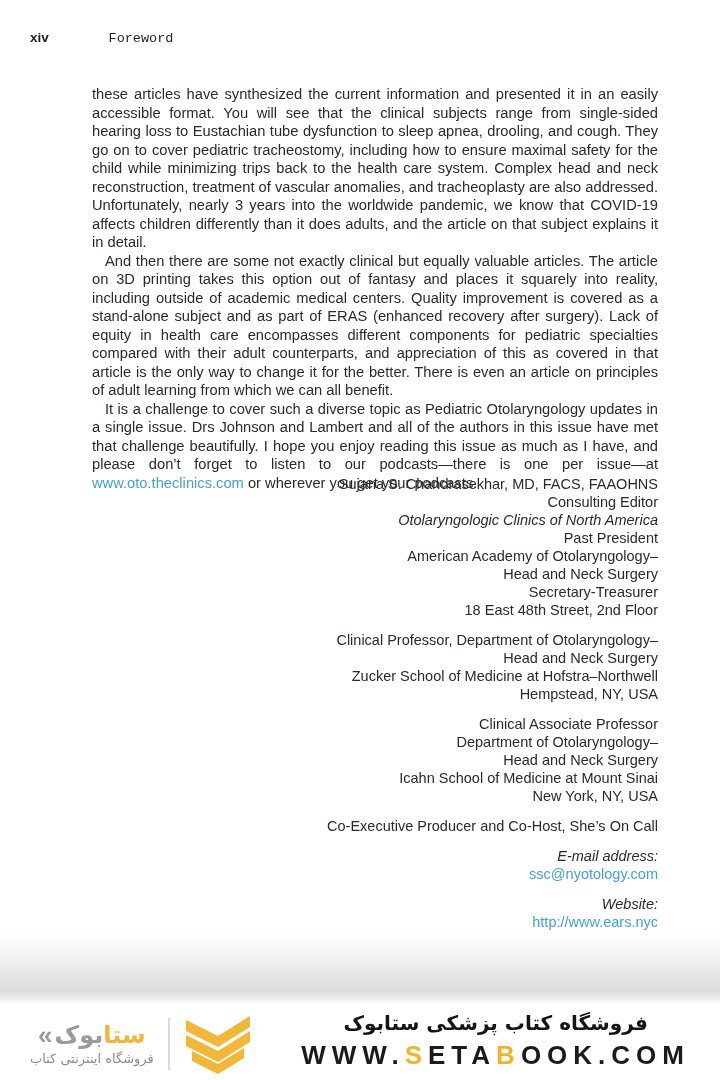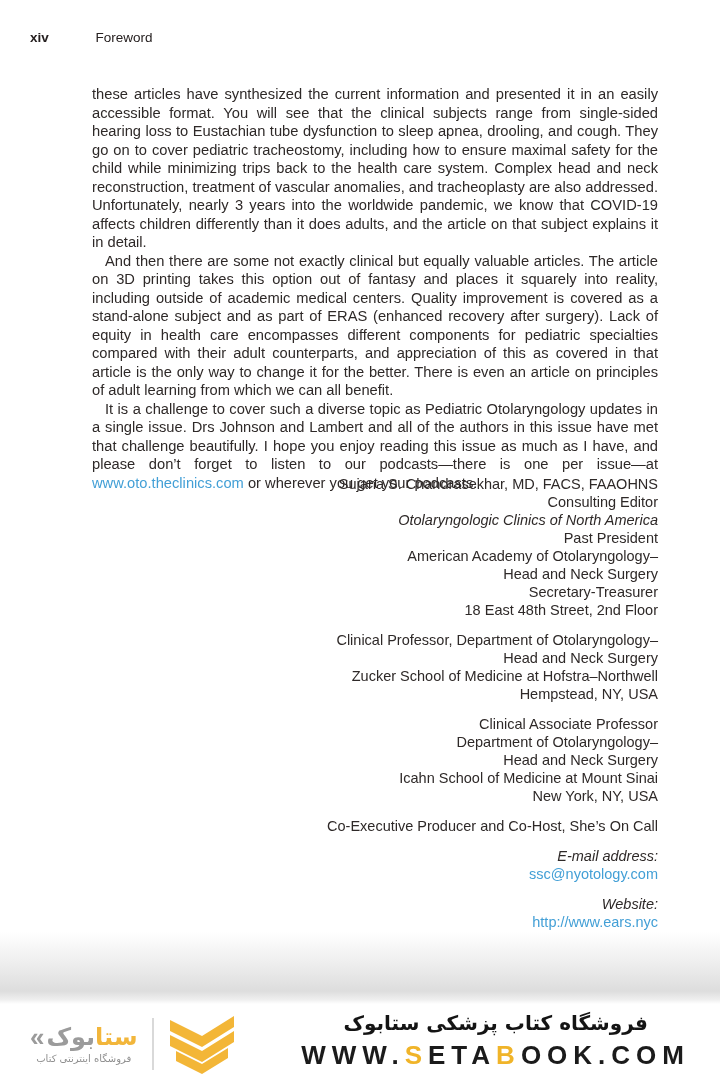--- a/index.html
+++ b/index.html
@@ -14,21 +14,21 @@
     color: #2e2928;
   }
   
   .running-header {
     position: absolute;
     top: 30px; left: 30px; right: 30px;
     font-size: 13.5px;
     color: #262020;
   }
   .folio { font-weight: 700; display: inline-block; }
-  .running-title { display: inline-block; margin-left: 43px; }
+  .running-title { display: inline-block; margin-left: 56px; font-family: Liberation Mono, monospace; }
 
   
   .body-text {
     position: absolute;
     top: 85px; left: 92px;
     width: 566px;
     font-size: 14.7px;
     line-height: 18.5px;
     text-align: justify;
     color: #2e2928;
@@ -102,21 +102,21 @@
     font-family: "DejaVu Sans", sans-serif;
     font-size: 24px;
     font-weight: 700;
     line-height: 1.1;
     white-space: nowrap;
   }
   .wm-start { color: #f2b63b; }
   .wm-end { color: #9b9b9b; }
   .logo-caption {
     font-family: "DejaVu Sans", sans-serif;
-    font-size: 10px;
+    font-size: 13px;
     color: #8f8f8f;
     margin-top: 2px;
     direction: rtl;
     white-space: nowrap;
   }
   .logo-divider {
     width: 2px; height: 52px;
     background: #d9d9d9;
     margin: 0 12px 0 14px;
   }

